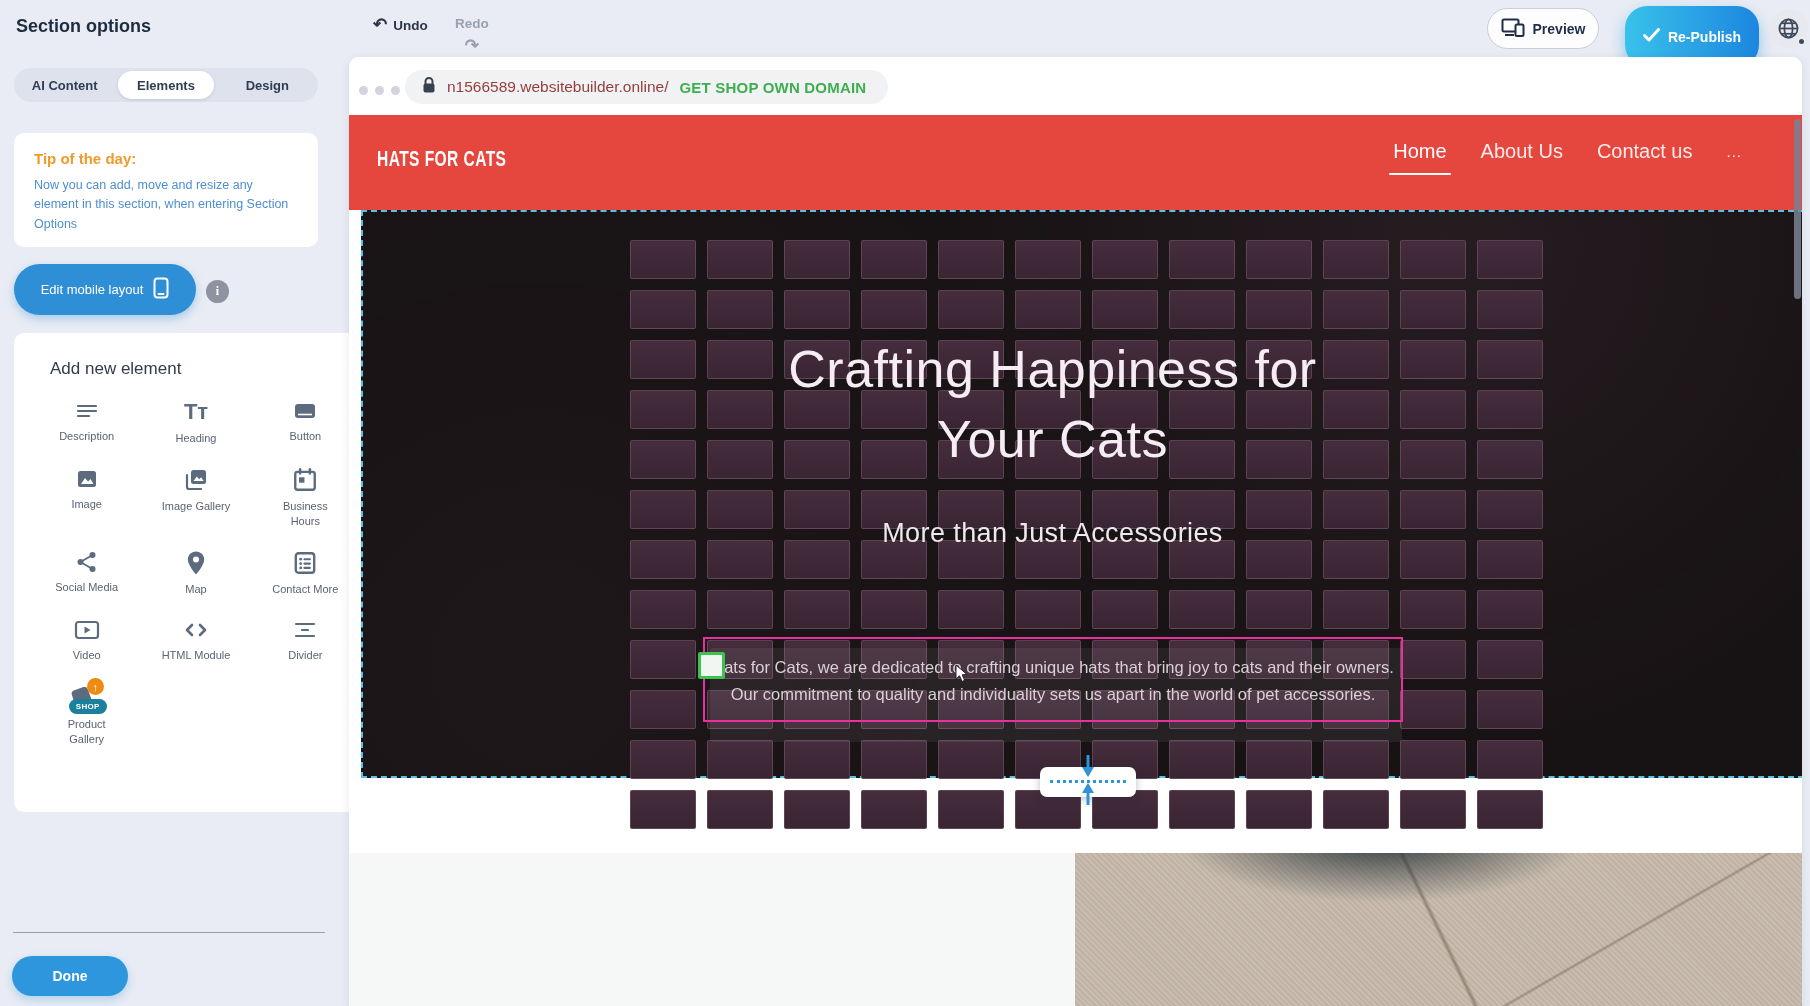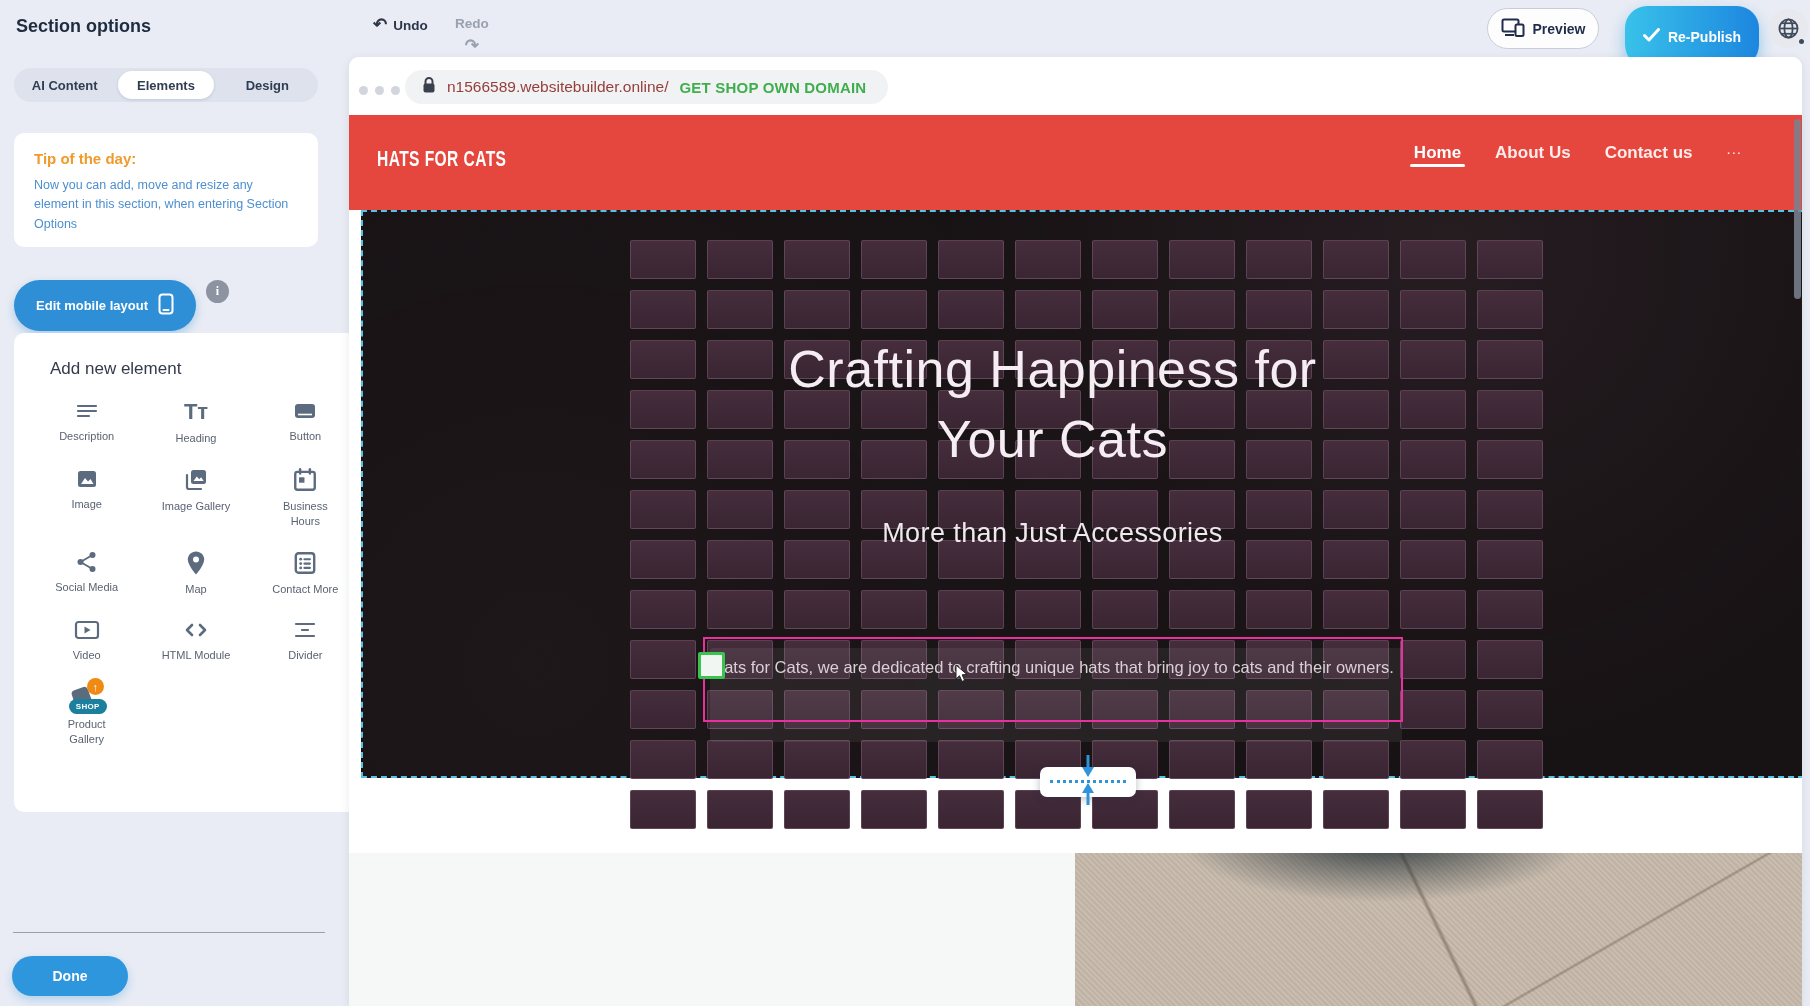--- a/index.html
+++ b/index.html
@@ -8,21 +8,21 @@
   .stage { position:relative; width:1810px; height:1006px; background:#e9ecf4; overflow:hidden; }
 
   
   .side-title { position:absolute; left:16px; top:16px; font-size:18px; font-weight:700; color:#1d2c3e; }
   .tabs { position:absolute; left:14px; top:68px; width:304px; height:34px; background:#dde2ed; border-radius:17px; display:flex; align-items:center; }
   .tab { flex:1; height:28px; margin:0 3px; border-radius:14px; display:flex; align-items:center; justify-content:center; font-size:13px; font-weight:700; color:#2f3d52; cursor:pointer; }
   .tab.active { background:#ffffff; box-shadow:0 1px 3px rgba(40,60,90,.15); }
   .tip-card { position:absolute; left:14px; top:133px; width:304px; height:114px; background:#fff; border-radius:10px; padding:17px 20px; }
   .tip-title { font-size:15px; font-weight:700; color:#f09a2b; margin-bottom:9px; }
   .tip-body { font-size:12.5px; line-height:1.55; color:#4d8fd0; }
-  .edit-btn { position:absolute; left:14px; top:264px; width:182px; height:51px; border-radius:26px; background:#2e8ed6; color:#fff; display:flex; align-items:center; justify-content:center; gap:10px; font-size:13px; font-weight:700; box-shadow:0 4px 10px rgba(46,142,214,.35); cursor:pointer;margin-top:16px; }
+  .edit-btn { position:absolute; left:14px; top:264px; width:182px; height:51px; border-radius:26px; background:#2e8ed6; color:#fff; display:flex; align-items:center; justify-content:center; gap:10px; font-size:13px; font-weight:400; box-shadow:0 4px 10px rgba(46,142,214,.35); cursor:pointer; }
   .info-circle { position:absolute; left:206px; top:280px; width:23px; height:23px; border-radius:50%; background:#8d93a0; color:#fff; font-size:12px; font-weight:700; display:flex; align-items:center; justify-content:center; font-family:"Liberation Serif", serif; }
   .add-card { position:absolute; left:14px; top:333px; width:364px; height:479px; background:#fff; border-radius:10px; padding:26px 18px 0 18px; }
   .add-title { font-size:17px; color:#333c4a; margin-left:18px; margin-bottom:20px; }
   .el-grid { display:grid; grid-template-columns:repeat(3,1fr); row-gap:22px; }
   .el-item { display:flex; flex-direction:column; align-items:center; gap:6px; cursor:pointer; }
   .el-item svg { display:block; }
   .el-label { font-size:11px; color:#5a6372; text-align:center; line-height:1.3; max-width:70px; }
   .heading-glyph { font-size:22px; font-weight:700; color:#5d6b7e; line-height:26px; }
   .pg-icon { position:relative; width:34px; height:27px; }
   .pg-phone { position:absolute; left:4px; top:4px; width:17px; height:23px; background:#5d6b7e; border-radius:4px; transform:rotate(-20deg); }
@@ -49,21 +49,21 @@
   .url-pill { position:absolute; left:56px; top:13px; height:34px; border-radius:17px; background:#f1f2f4; display:inline-flex; align-items:center; padding:0 22px 0 17px; gap:11px; cursor:text; }
   .url-text { font-size:15.5px; color:#963e3c; }
   .domain-cta { font-size:15px; font-weight:700; color:#3fae4e; letter-spacing:.2px; cursor:pointer; }
   .scroll-thumb { position:absolute; right:1px; top:62px; width:7px; height:180px; border-radius:4px; background:rgba(122,131,145,.85); }
 
   
   .site { position:absolute; left:0; top:58px; width:100%; height:891px; overflow:hidden; }
   .site-header { position:absolute; left:0; top:0; width:100%; height:95px; background:#e5463d; }
   .logo { position:absolute; left:28px; top:33px; font-size:19px; font-weight:800; color:#fff; letter-spacing:.5px; transform:scaleX(.82) scaleY(1.15); transform-origin:left center; white-space:nowrap; }
   .nav { position:absolute; right:60px; top:25px; display:flex; align-items:center; gap:34px; }
-  .nav-item { font-size:17px; color:#ffeceb; padding-bottom:4px; cursor:pointer; position:relative;font-weight:bold; }
+  .nav-item { font-size:20px; color:#ffeceb; padding-bottom:12px; cursor:pointer; position:relative; }
   .nav-item.active { color:#fff; }
   .nav-item.active::after { content:""; position:absolute; left:-4px; right:-4px; bottom:0; height:2.5px; background:#fff; border-radius:2px; }
   .nav-more { font-size:15px; color:#ffeceb; letter-spacing:1px; cursor:pointer; padding-bottom:12px; }
 
   .hero { position:absolute; left:12px; top:95px; width:100%; height:568px; background:#171214; border:2px dashed #55c1e4;
           background-image:radial-gradient(circle at 75% 6%, rgba(125,92,112,.14), transparent 42%), radial-gradient(circle at 12% 80%, rgba(110,80,95,.08), transparent 45%); }
   .tile-grid { position:absolute; left:267px; top:28px; display:grid; grid-template-columns:repeat(12,66px); grid-auto-rows:39px; gap:11px; }
   .tile { background:linear-gradient(180deg,#452d3c,#3a2533); border:1px solid rgba(205,165,190,.22); border-radius:2px; }
   .hero-copy { position:absolute; left:0; right:70px; top:0; text-align:center; }
   .hero-heading { margin-top:122px; font-size:52px; line-height:70px; font-weight:400; color:#f5edf3; letter-spacing:.5px; width:640px; margin-left:auto; margin-right:auto; }
@@ -493,20 +493,21 @@
 
         <div class="hero-copy">
           <div class="hero-heading">Crafting Happiness for Your Cats</div>
           <div class="hero-sub">More than Just Accessories</div>
         </div>
 
         <div class="para-band"></div>
         <div class="para-box">
           <div class="para-text">
             <div>Hats for Cats, we are dedicated to crafting unique hats that bring joy to cats and their owners.</div>
+            <div>Our commitment to quality and individuality sets us apart in the world of pet accessories.</div>
           </div>
         </div>
         <div class="green-handle"></div>
 
         <div class="mouse-cursor">
           <svg width="15" height="20" viewBox="0 0 15 20">
               <polygon points="1,1 1,15 4.5,11.8 7,17.5 9.6,16.3 7.2,10.8 12,10.5" fill="#fff" stroke="#222" stroke-width="1"></polygon>
             </svg>
         </div>
 

